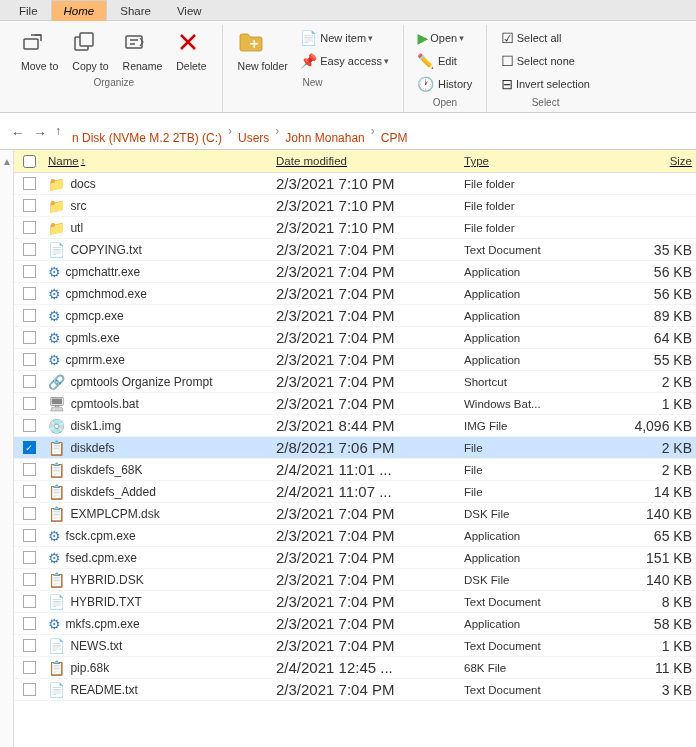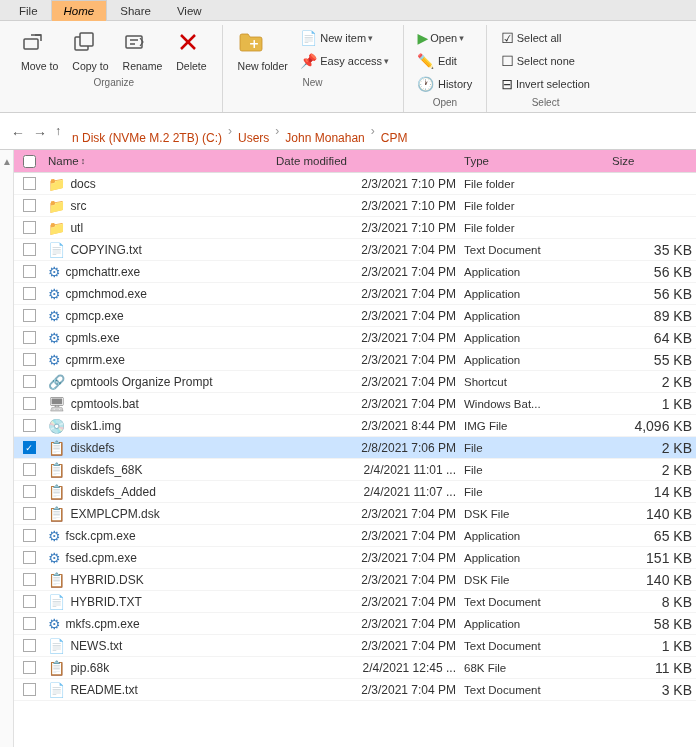--- a/index.html
+++ b/index.html
@@ -30,32 +30,32 @@
 
     
     .content-area { display: flex; height: calc(747px - 105px - 28px); }
 
     
     .left-pane { width: 14px; background: #fafafa; border-right: 1px solid #e0e0e0; position: relative; overflow: hidden; }
     .tree-toggle { position: absolute; top: 6px; left: 2px; font-size: 10px; color: #888; cursor: pointer; }
 
     
     .file-list { flex: 1; background: #fff; overflow-y: auto; }
-    .file-list-header { display: flex; align-items: center; padding: 2px 0; border-bottom: 1px solid #e0e0e0; background: #f9a8d4; position: sticky; top: 0; z-index: 1; }
+    .file-list-header { display: flex; align-items: center; padding: 2px 0; border-bottom: 1px solid #e0e0e0; background: #fef9c3; position: sticky; top: 0; z-index: 1; text-decoration: underline; }
     .col-check { width: 30px; display: flex; justify-content: center; }
     .col-name { flex: 2.2; padding: 3px 4px; font-size: 11.5px; font-weight: 400; color: #333; cursor: pointer; display: flex; align-items: center; gap: 2px; }
     .col-name .sort-arrow { font-size: 9px; }
     .col-date { flex: 1.8; padding: 3px 4px; font-size: 11.5px; color: #333; cursor: pointer; }
     .col-type { flex: 1.4; padding: 3px 4px; font-size: 11.5px; color: #333; cursor: pointer; }
-    .col-size { flex: 0.8; padding: 3px 4px; font-size: 11.5px; color: #333; cursor: pointer; }
+    .col-size { flex: 0.8; padding: 3px 4px; font-size: 11.5px; color: #333; text-align: right; cursor: pointer; }
     .file-row { display: flex; align-items: center; padding: 1px 0; min-height: 22px; border-bottom: 1px solid #f3f3f3; cursor: pointer; }
     .file-row.selected { background: #cce4ff; }
     .file-row .col-check { width: 30px; display: flex; justify-content: center; align-items: center; }
     .file-row .col-name { flex: 2.2; padding: 1px 4px; font-size: 12px; display: flex; align-items: center; gap: 5px; }
-    .file-row .col-date { flex: 1.8; padding: 1px 4px; font-size: 12px; color: #333; text-align: right; }
+    .file-row .col-date { flex: 1.8; padding: 1px 4px; font-size: 15px; color: #333; }
     .file-row .col-type { flex: 1.4; padding: 1px 4px; font-size: 11.5px; color: #333; }
     .file-row .col-size { flex: 0.8; padding: 1px 4px; font-size: 14px; color: #333; text-align: right; }
     .file-icon { font-size: 14px; flex-shrink: 0; }
     .folder-icon { color: #e6b84a; }
     .file-icon-doc { color: #6666cc; }
     .file-icon-exe { color: #4080c0; }
     .file-icon-img { color: #20a0d0; }
     .file-icon-gen { color: #888; }
     .checkbox { width: 13px; height: 13px; border: 1px solid #aaa; background: #fff; display: inline-flex; align-items: center; justify-content: center; font-size: 9px; }
     .checkbox.checked { background: #0078d7; border-color: #0078d7; color: #fff; }

